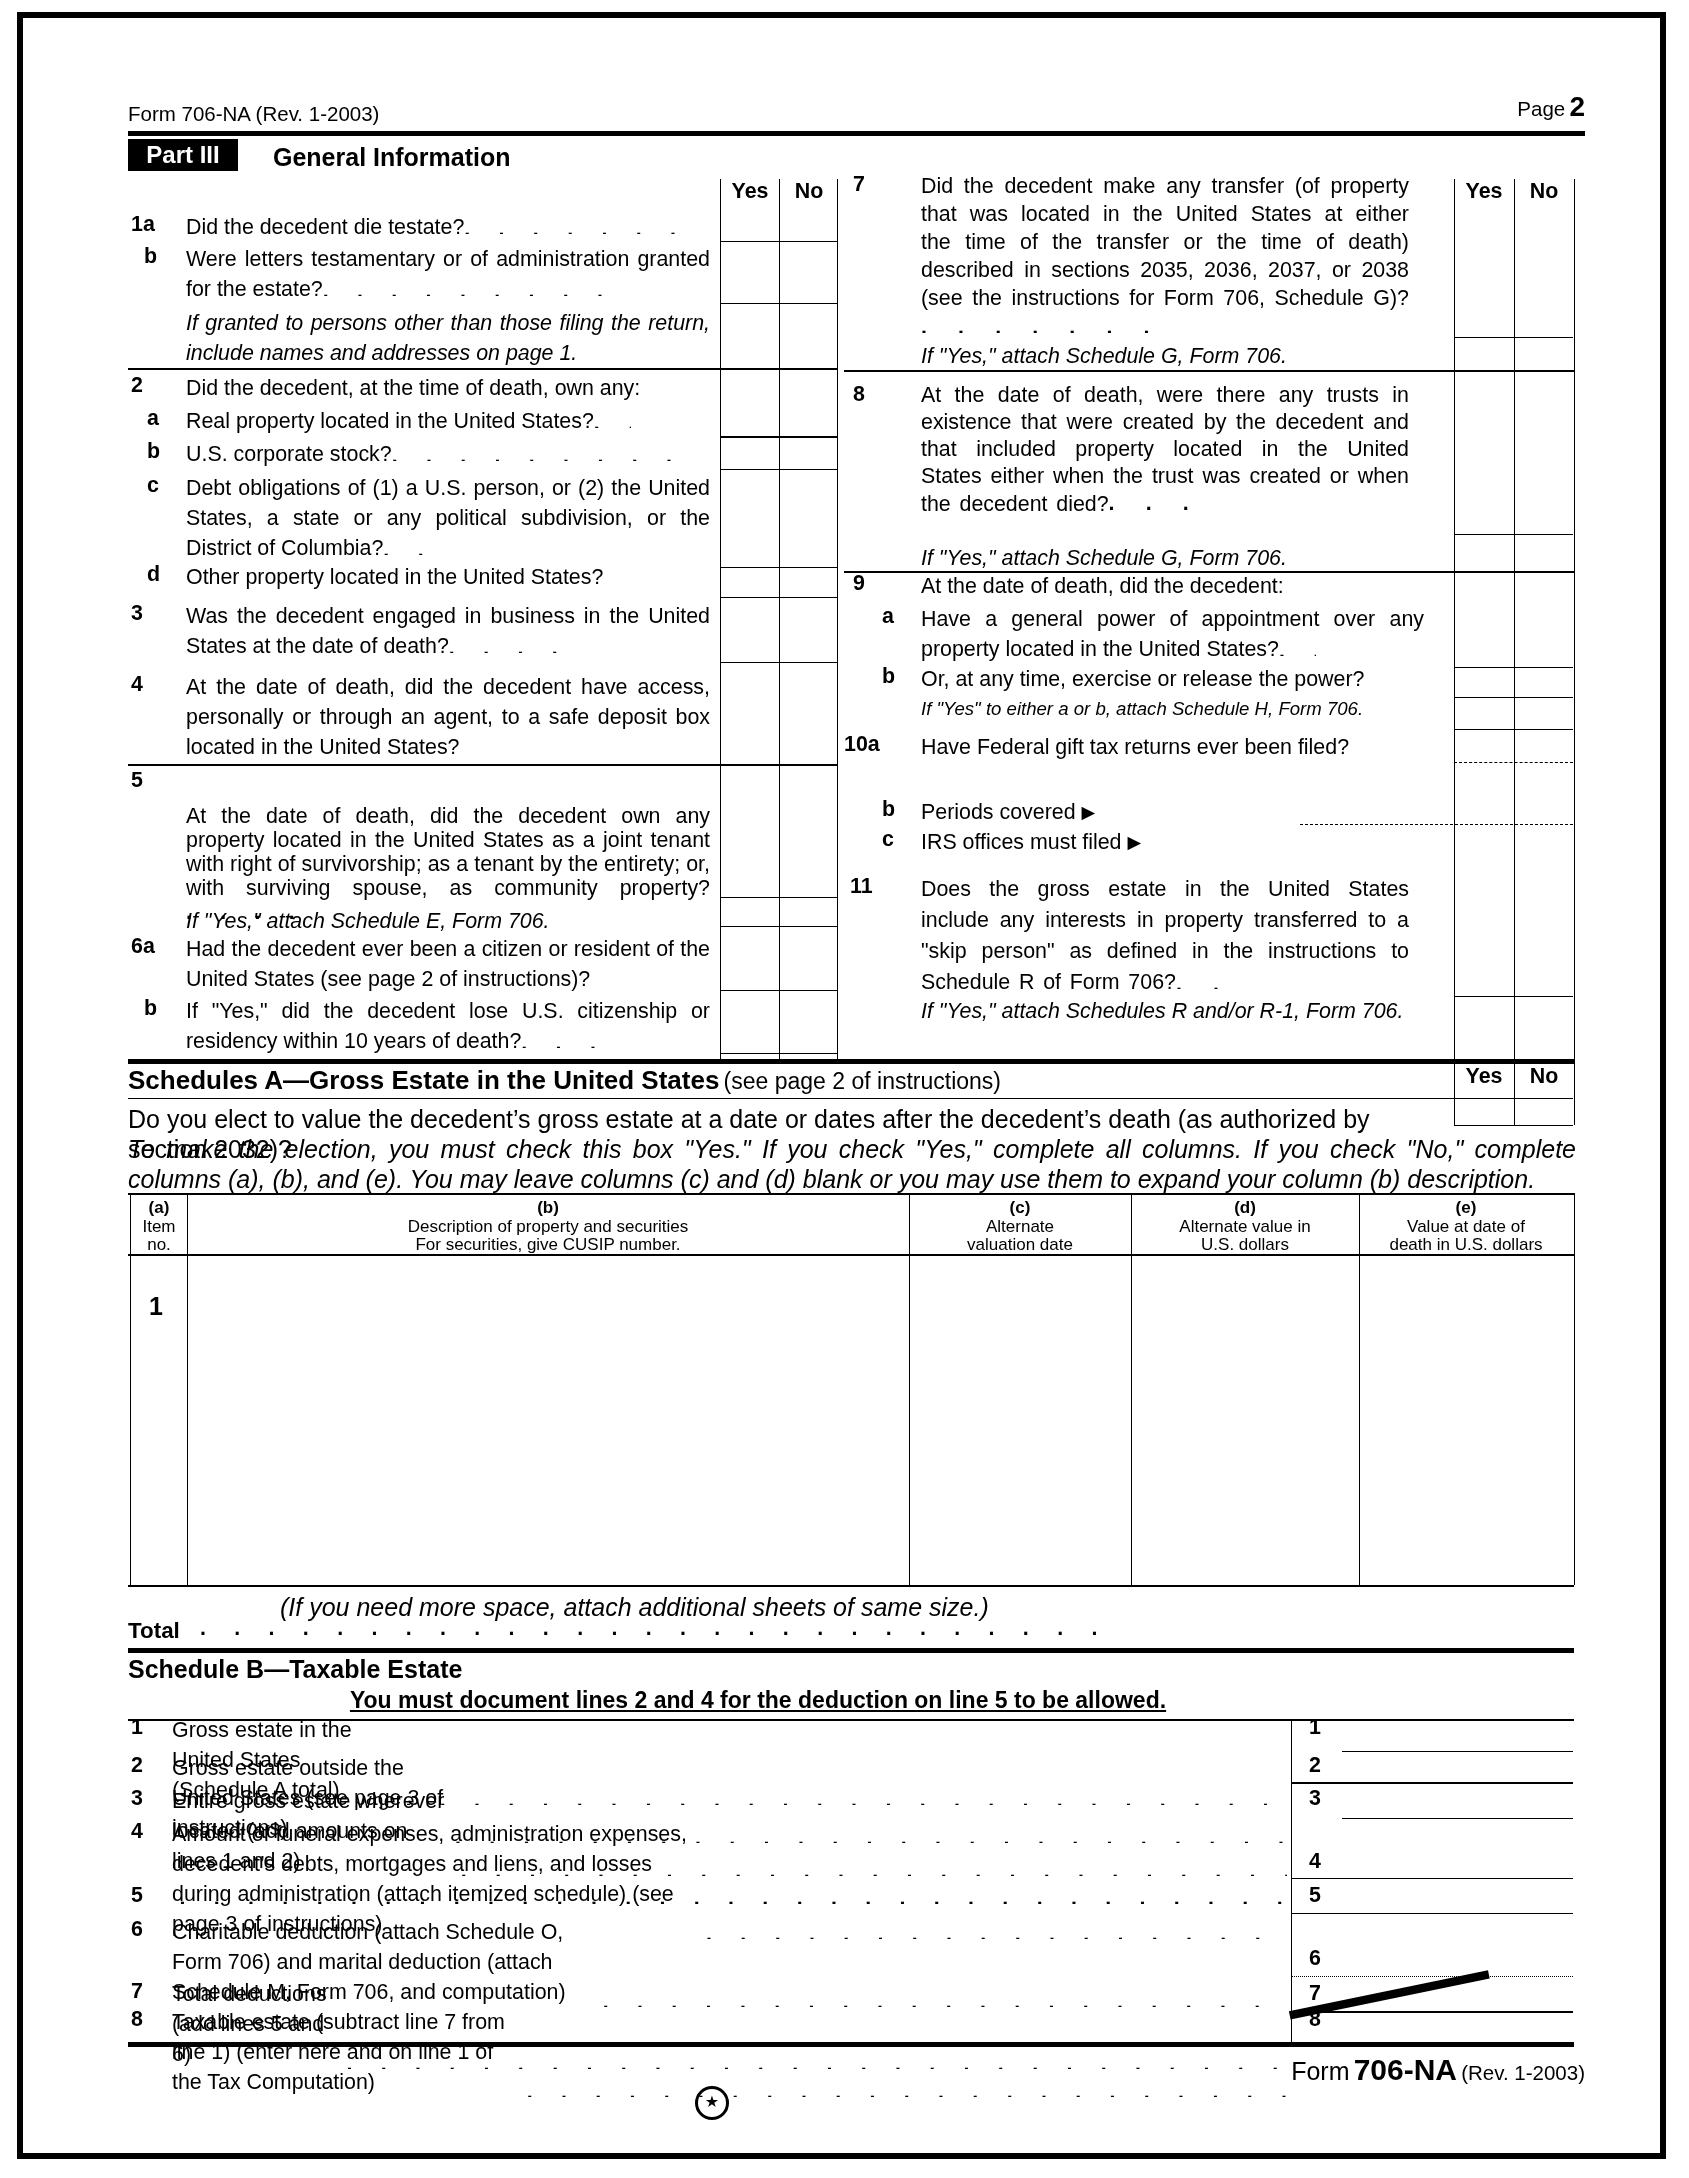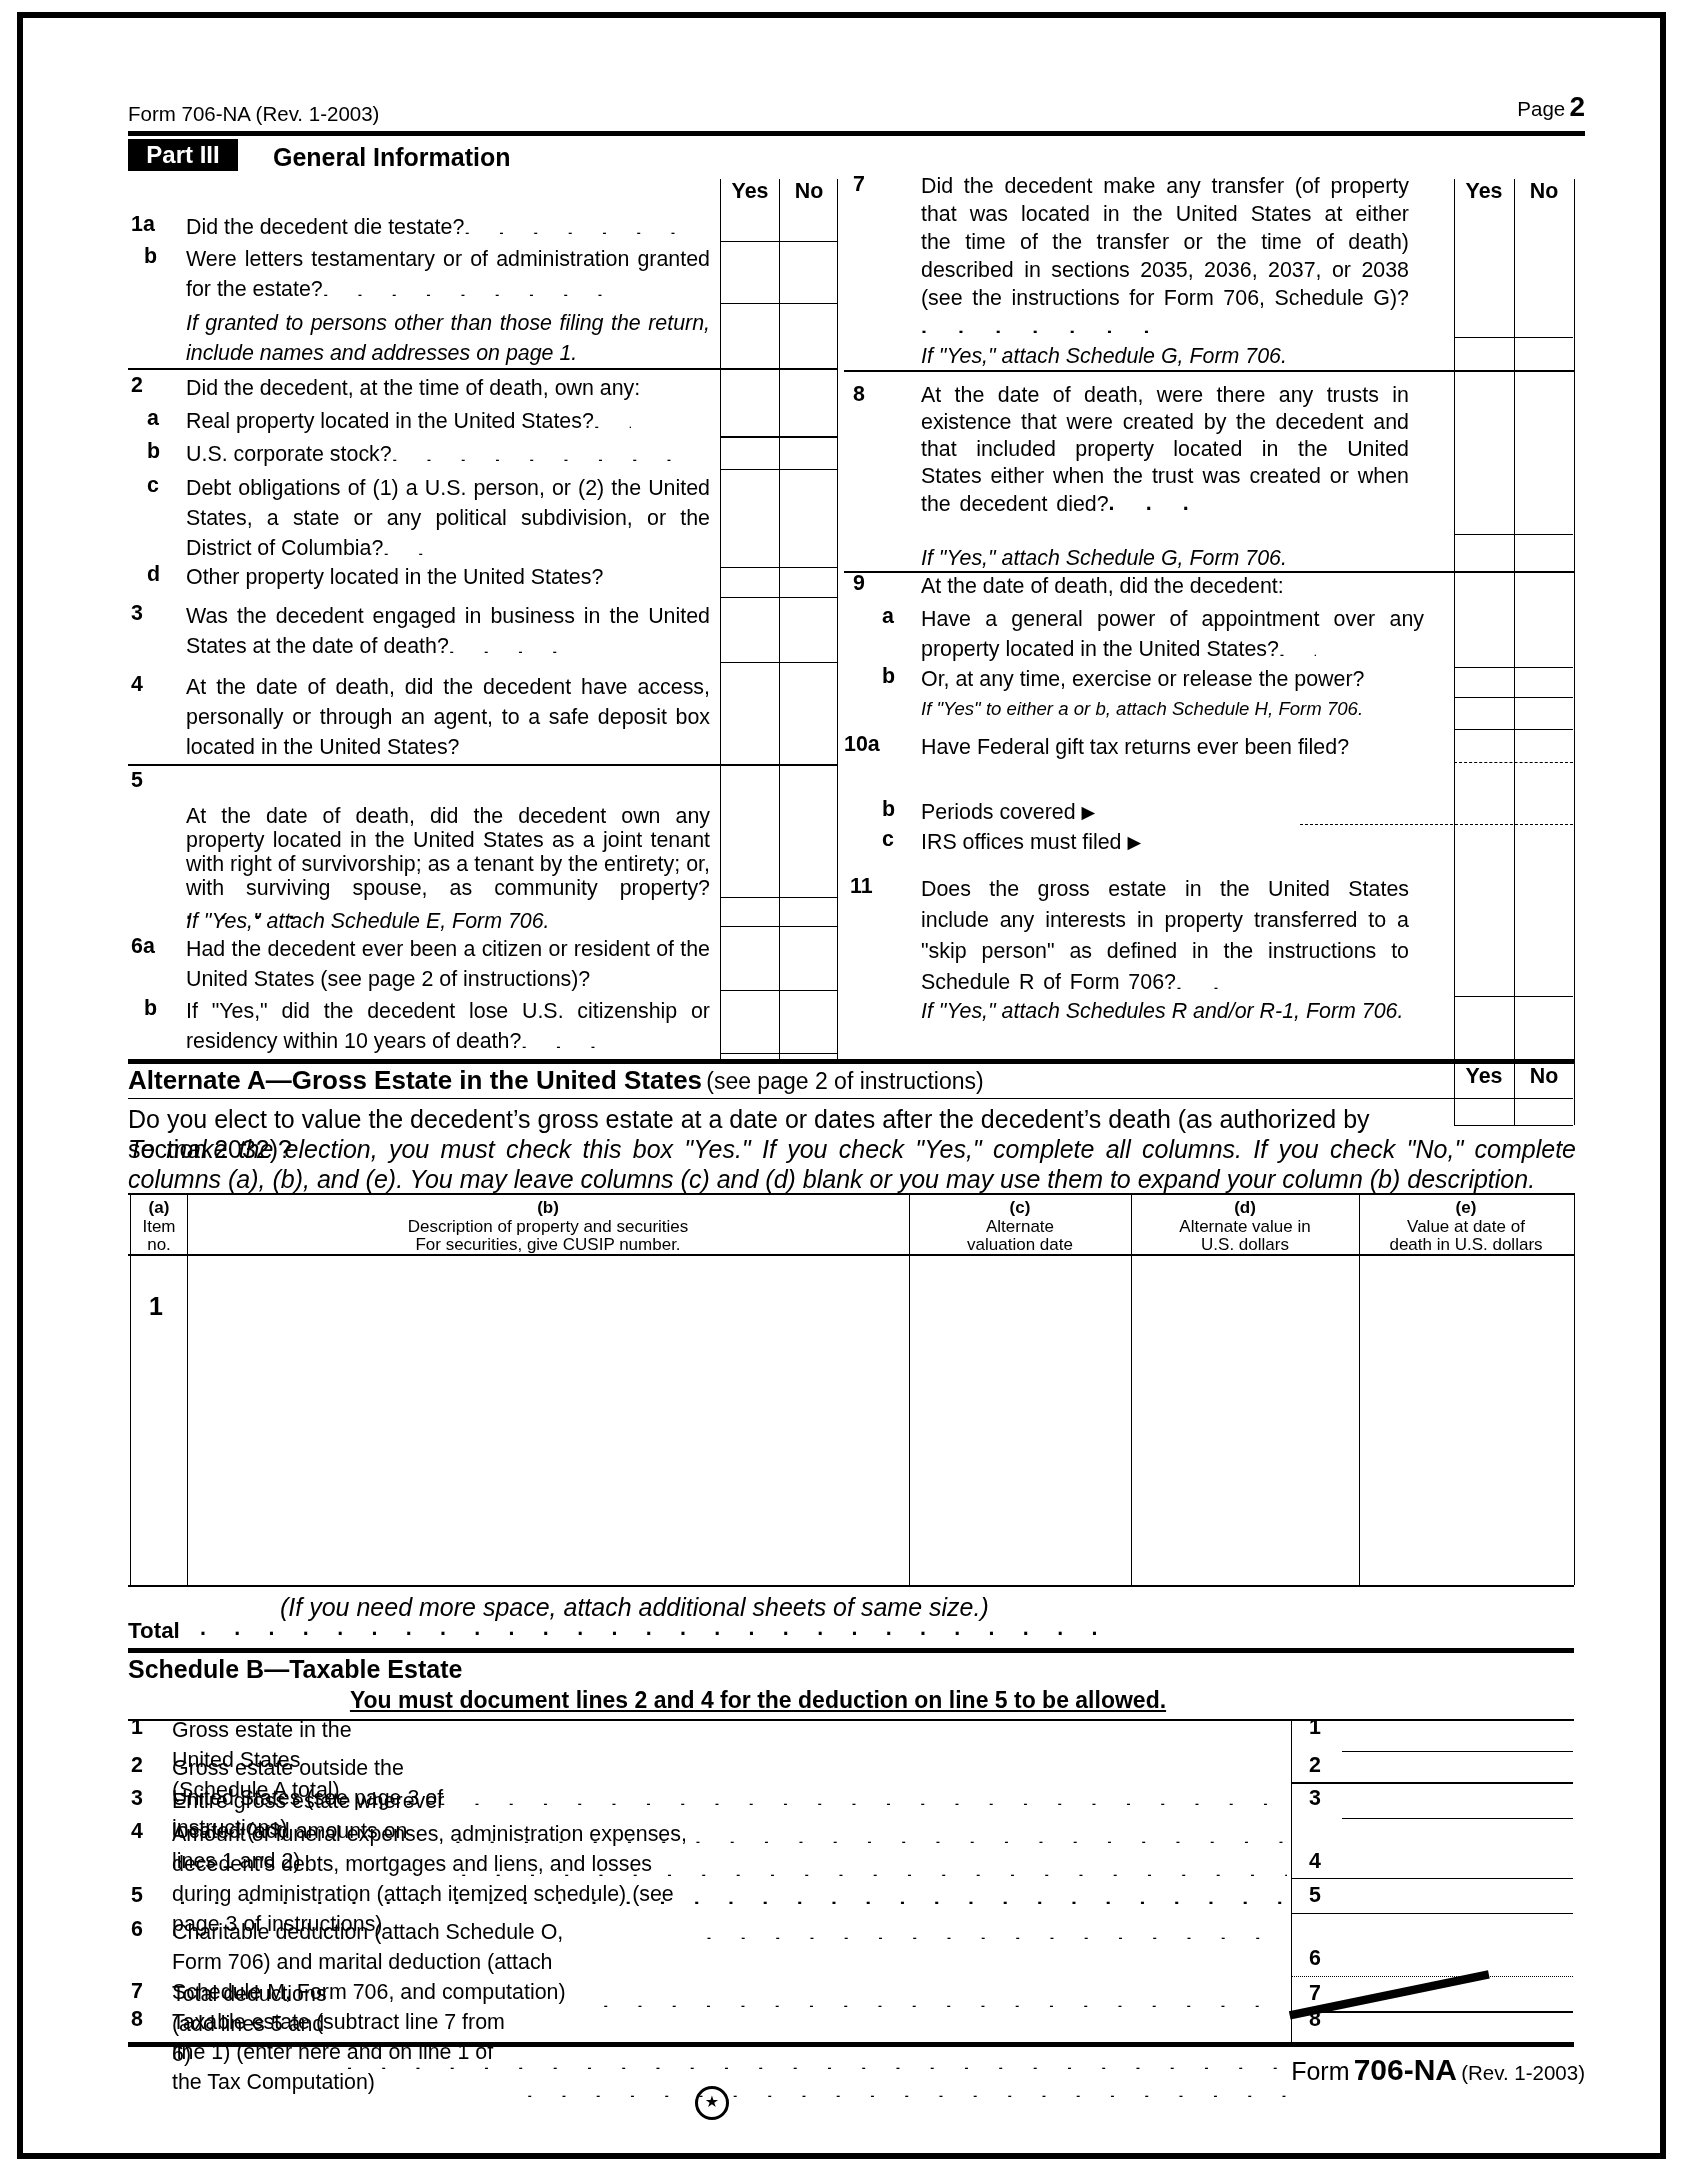--- a/index.html
+++ b/index.html
@@ -190,21 +190,21 @@
 
   <span class="qnum" style="left:850px;top:874px;">11</span>
   <div class="q" style="left:921px;top:874px;width:488px;line-height:31px;word-spacing:2.8px;">
     <span>Does the gross estate in the United States include any interests in property transferred to a "skip person" as defined in the instructions to Schedule R of Form 706?</span><span class="ldr" style="width:56px;"></span>
   </div>
   <div class="q note" style="left:921px;top:999px;width:488px;line-height:24px;text-align:left;">If "Yes," attach Schedules R and/or R-1, Form 706.</div>
   <div class="seg" style="left:1454px;top:996px;width:119px;"></div>
 
   <div class="hl th" style="left:128px;top:1059px;width:1446px;"></div>
   <div class="abs" style="left:128px;top:1065px;white-space:nowrap;">
-    <span style="font-size:26px;font-weight:bold;">Alternate A—Gross Estate in the United States</span>
+    <span style="font-size:26px;font-weight:bold;">Schedules A—Gross Estate in the United States</span>
     <span style="font-size:23px;"> </span><span style="font-size:23px;">(see page 2 of instructions)</span>
   </div>
   <div class="hl hair" style="left:128px;top:1098px;width:1327px;"></div>
 
   <div class="ynhead" style="left:1455px;top:1064px;">Yes</div>
   <div class="ynhead" style="left:1515px;top:1064px;">No</div>
   <div class="vl hair" style="left:1454px;top:1059px;height:66px;"></div>
   <div class="vl hair" style="left:1514px;top:1059px;height:66px;"></div>
   <div class="vl hair" style="left:1574px;top:1059px;height:66px;"></div>
   <div class="seg hair" style="left:1454px;top:1098px;width:119px;"></div>

